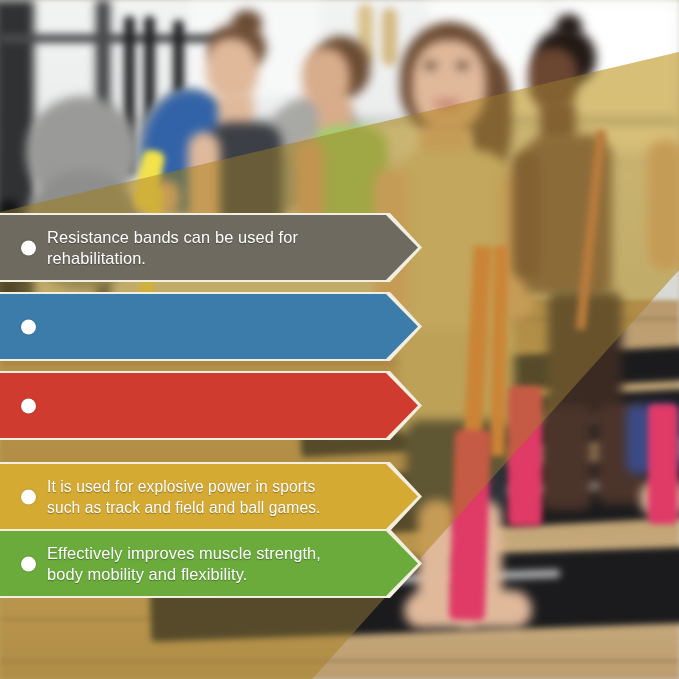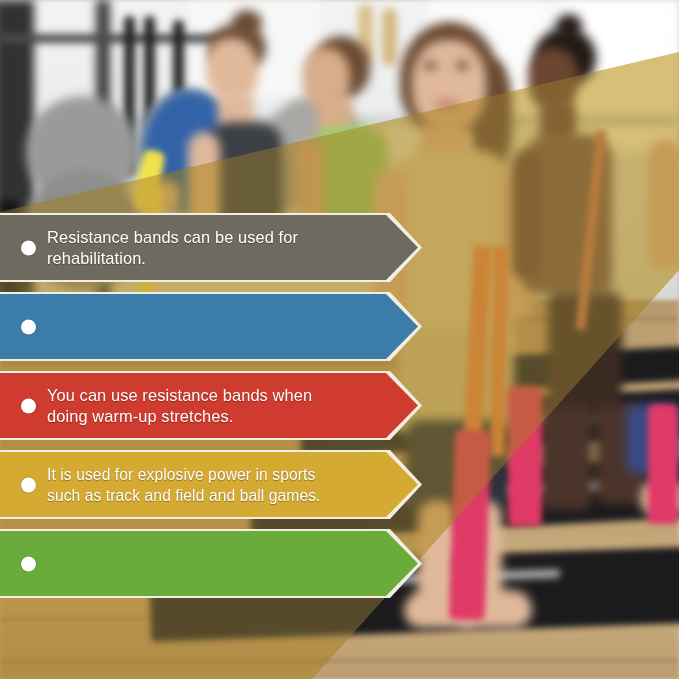--- a/index.html
+++ b/index.html
@@ -231,32 +231,32 @@
     <div class="banner" style="top:292px">
       <div class="border"></div>
       <div class="fill" style="background:#3b7cab"></div>
       <span class="bullet"></span>
     </div>
 
     <div class="banner" style="top:371px">
       <div class="border"></div>
       <div class="fill" style="background:#cf3b2e"></div>
       <span class="bullet"></span>
-      <span class="btext">You can use resistance bands when
-doing warm-up stretches.</span>
-    </div>
-
-    <div class="banner" style="top:450px">
+    </div>
+
+    <div class="banner" style="top:462px">
       <div class="border"></div>
       <div class="fill" style="background:#d4aa33"></div>
       <span class="bullet"></span>
       <span class="btext" style="font-size:15.6px">It is used for explosive power in sports
 such as track and field and ball games.</span>
     </div>
 
     <div class="banner" style="top:529px">
       <div class="border"></div>
       <div class="fill" style="background:#6aab3c"></div>
       <span class="bullet"></span>
+      <span class="btext">Effectively improves muscle strength,
+body mobility and flexibility.</span>
     </div>
 
   </div>
 </div>
 
 </body></html>

